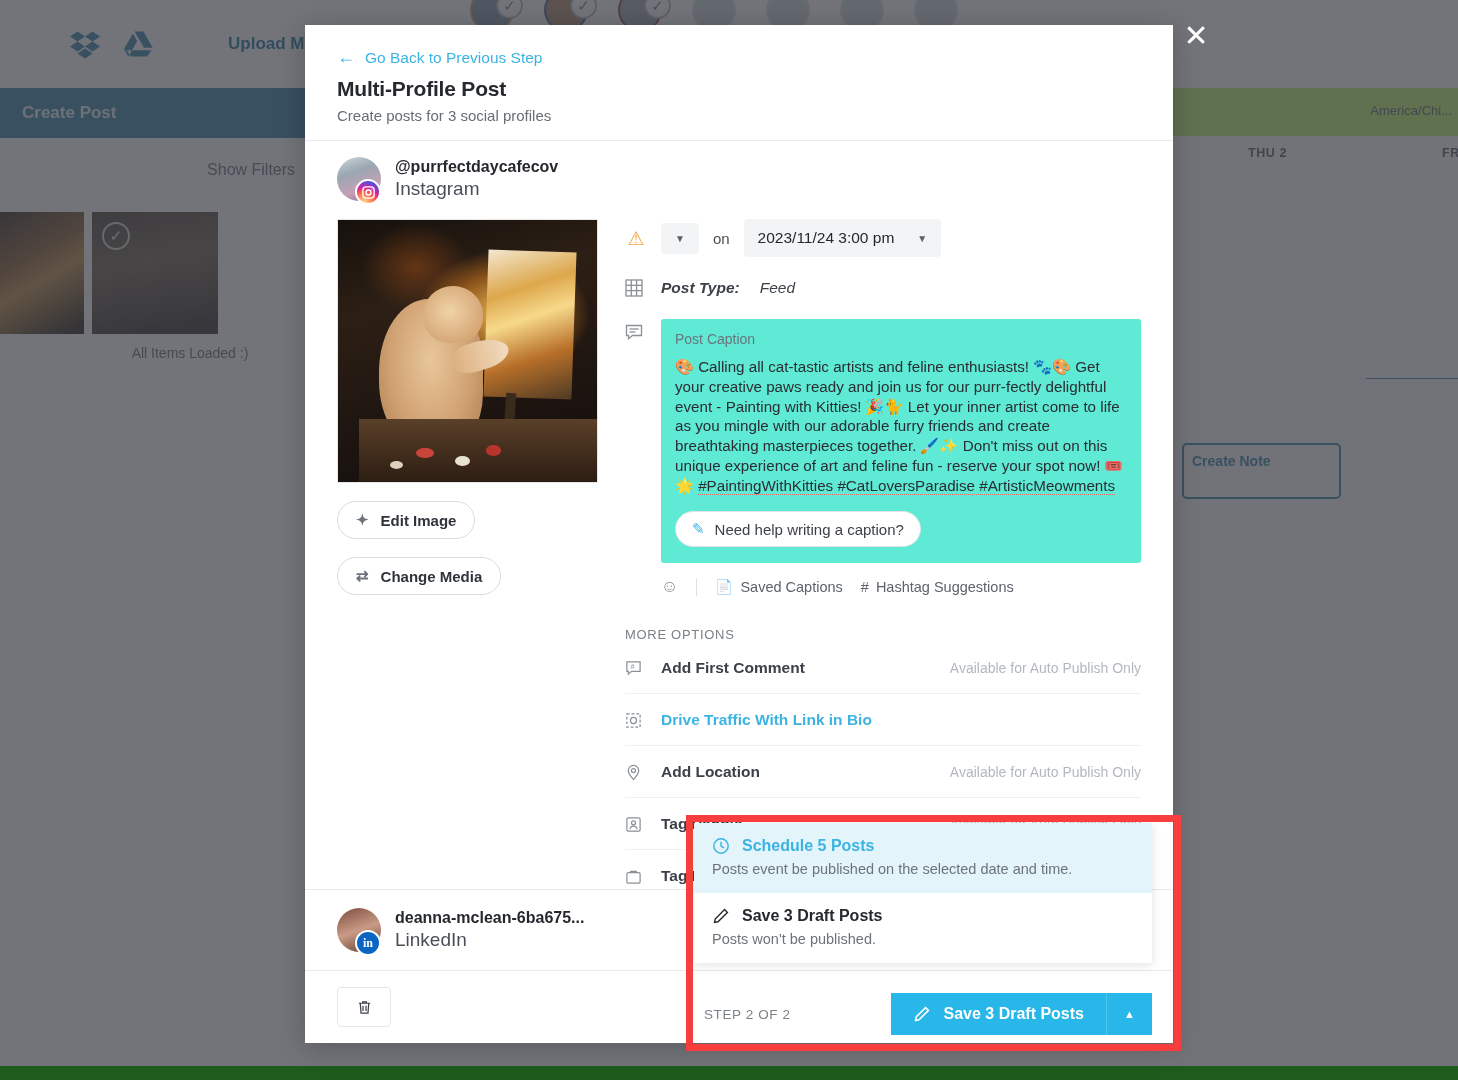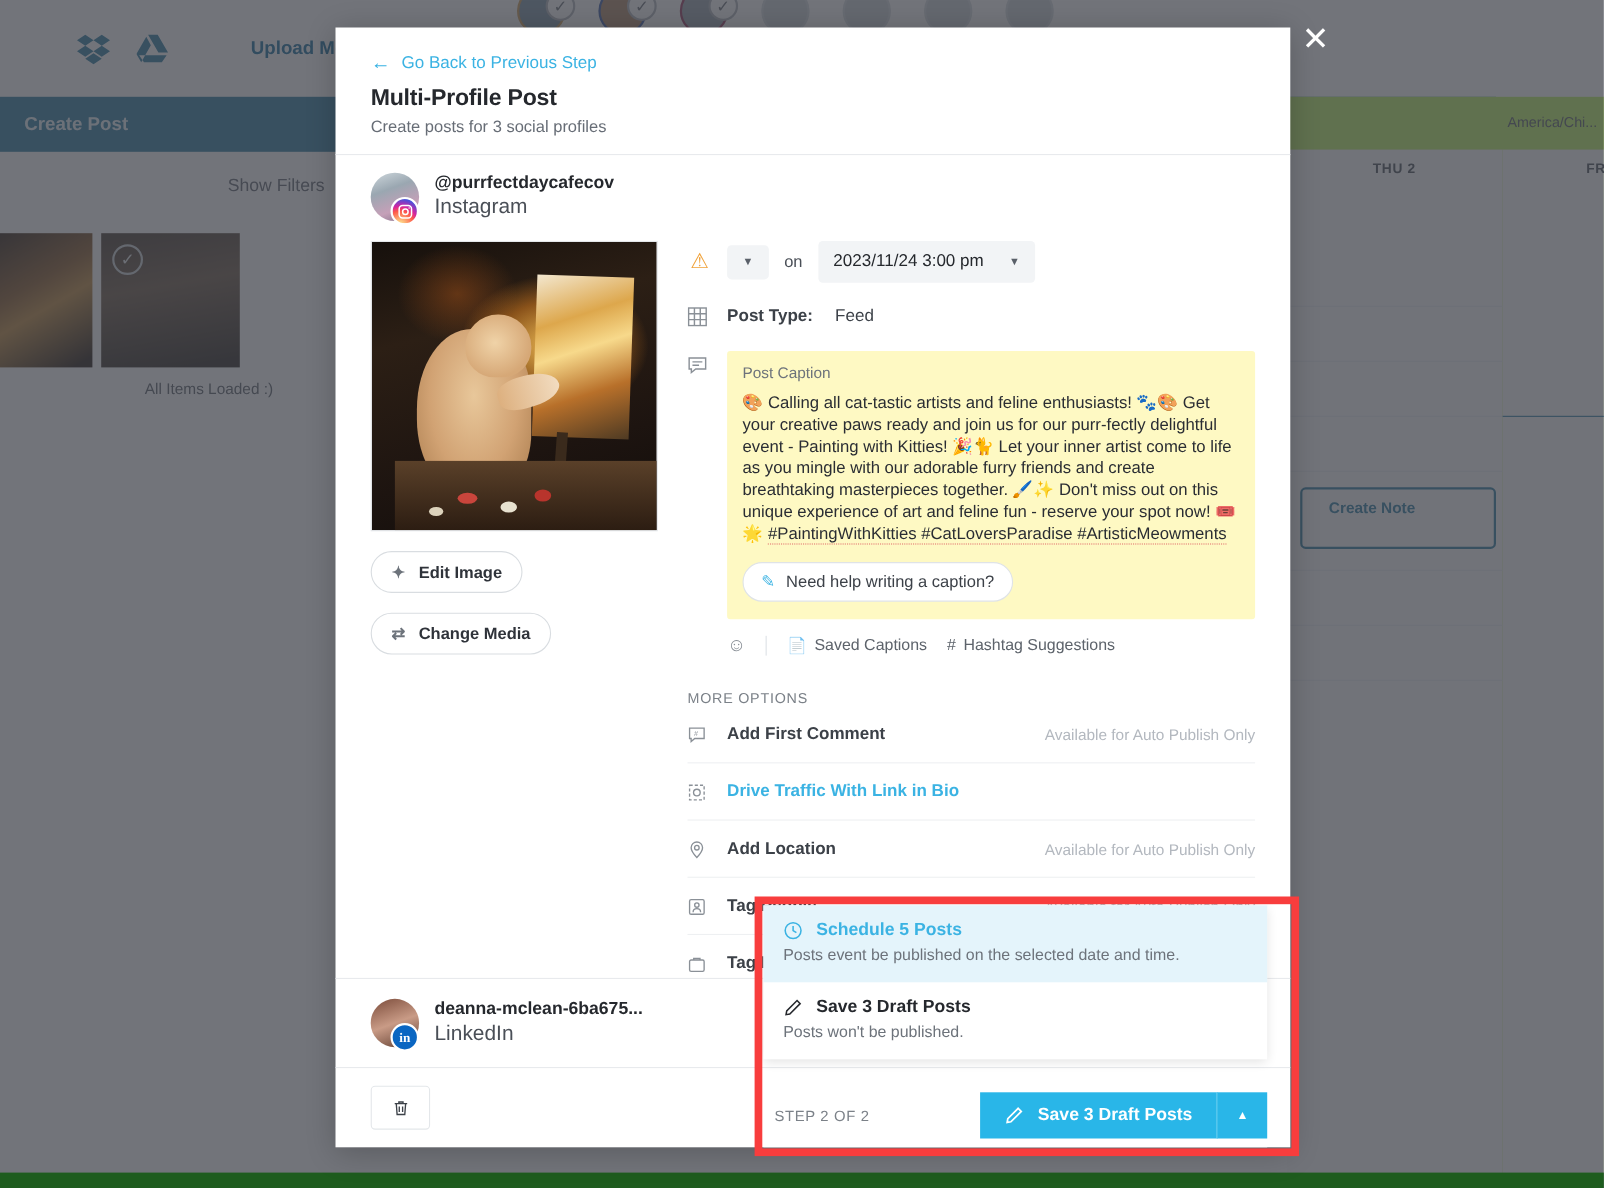--- a/index.html
+++ b/index.html
@@ -65,23 +65,23 @@
   }
 
   .bg-right-panel { position: absolute; left: 1170px; top: 88px; width: 288px; height: 992px; background: #bef264; }
   .bg-tz { position: absolute; right: 6px; top: 15px; color: #5a6069; font-size: 13px; }
   .bg-daycol { position: absolute; left: 0; top: 48px; width: 196px; height: 944px; background: #fafbfc; }
   .bg-daycol2 { position: absolute; left: 196px; top: 48px; width: 92px; height: 944px; background: #fafbfc; }
   .bg-dayhdr { position: absolute; top: 58px; color: #4d535b; font-size: 12.5px; font-weight: 700; letter-spacing: 0.6px; }
   .bg-grid-line { position: absolute; left: 0; width: 196px; height: 1px; background: #eceff1; }
   .bg-grid-line2 { position: absolute; left: 196px; width: 92px; height: 1px; background: #eceff1; }
   .bg-createnote {
-    position: absolute; left: 12px; top: 355px; width: 178px; height: 56px;
+    position: absolute; left: 12px; top: 355px; width: 159px; height: 56px;
     border: 2px solid #2f7da3; border-radius: 5px; color: #2f7da3; font-size: 14px; font-weight: 700;
-    padding: 8px 24px;
+    padding: 8px 8px;
   }
   .bg-greenbar { position: absolute; left: 0; bottom: 0; width: 1458px; height: 14px; background: #1e5c1e; z-index: 60; }
 
   
   .modal {
     position: absolute; left: 305px; top: 25px; width: 868px; height: 1018px;
     background: #ffffff; z-index: 100; display: flex; flex-direction: column;
     box-shadow: 0 4px 26px rgba(0,0,0,0.22);
   }
   .close-x {
@@ -161,28 +161,28 @@
 
   .pub-row { display: flex; align-items: center; gap: 14px; }
   .warn-ic { color: #f0a33c; font-size: 19px; width: 22px; text-align: center; }
   .sel-box {
     background: #f2f4f6; border-radius: 4px; padding: 10px 14px; display: flex; align-items: center; gap: 14px;
     font-size: 15.5px; color: #25282d; cursor: pointer;
   }
   .sel-box .caret { color: #5a6069; font-size: 10px; }
   .on-word { color: #4a4f57; font-size: 15px; }
 
-  .ptype-row { display: flex; align-items: center; gap: 14px; margin-top: 22px; }
+  .ptype-row { display: flex; align-items: center; gap: 14px; margin-top: 22px; font-style: italic; }
   .ptype-ic { width: 22px; text-align: center; color: #8a9097; }
   .ptype-lbl { font-size: 15.5px; font-weight: 700; color: #3c4148; }
   .ptype-val { font-size: 15.5px; color: #3c4148; margin-left: 6px; }
 
   .caption-row { display: flex; gap: 14px; margin-top: 22px; }
   .cap-ic { width: 22px; text-align: center; color: #8a9097; padding-top: 4px; }
-  .cap-card { flex: 1; background: #fef9c3; border-radius: 3px; padding: 12px 14px 16px 14px; }
+  .cap-card { flex: 1; background: #5eead4; border-radius: 3px; padding: 12px 14px 16px 14px; }
   .cap-label { font-size: 14px; color: #6d737b; margin-bottom: 10px; }
   .cap-text { font-size: 15.2px; line-height: 1.30; color: #2a2d33; }
   .cap-text .hash-ul { border-bottom: 1px dotted #e06b6b; }
   .help-pill {
     display: inline-flex; align-items: center; gap: 10px; margin-top: 16px;
     border: 1px solid #dfe3e7; background: #fff; border-radius: 20px; padding: 8px 16px;
     font-size: 15px; color: #3c4148; cursor: pointer;
   }
   .help-pill .wand { color: #3bb3e3; }
 

